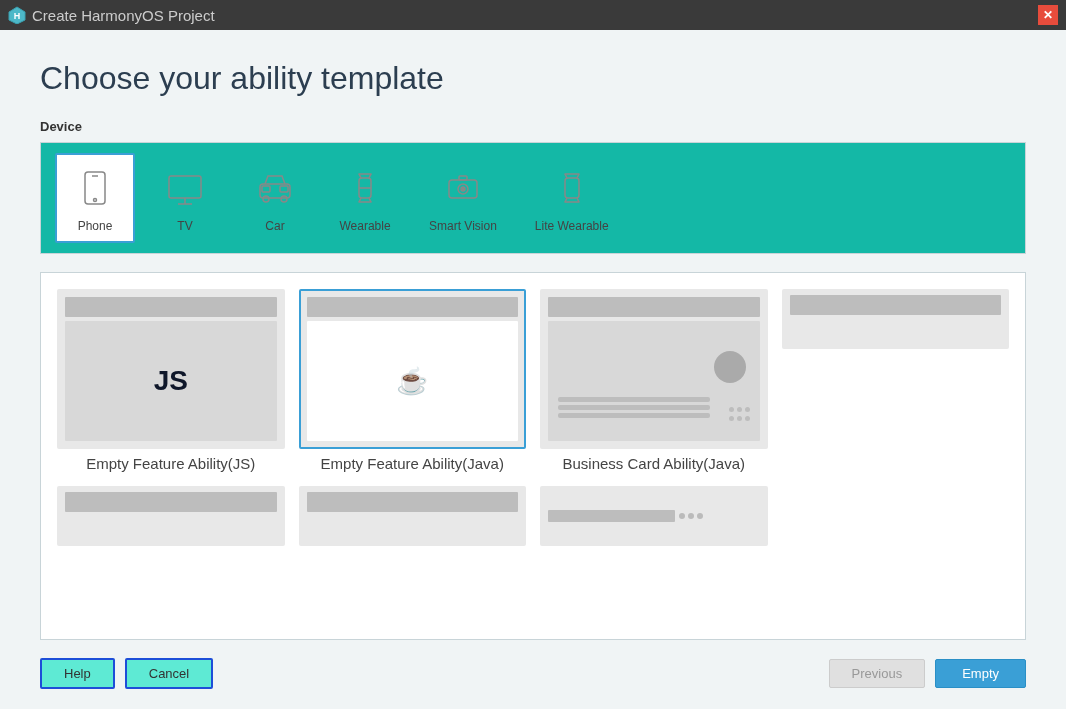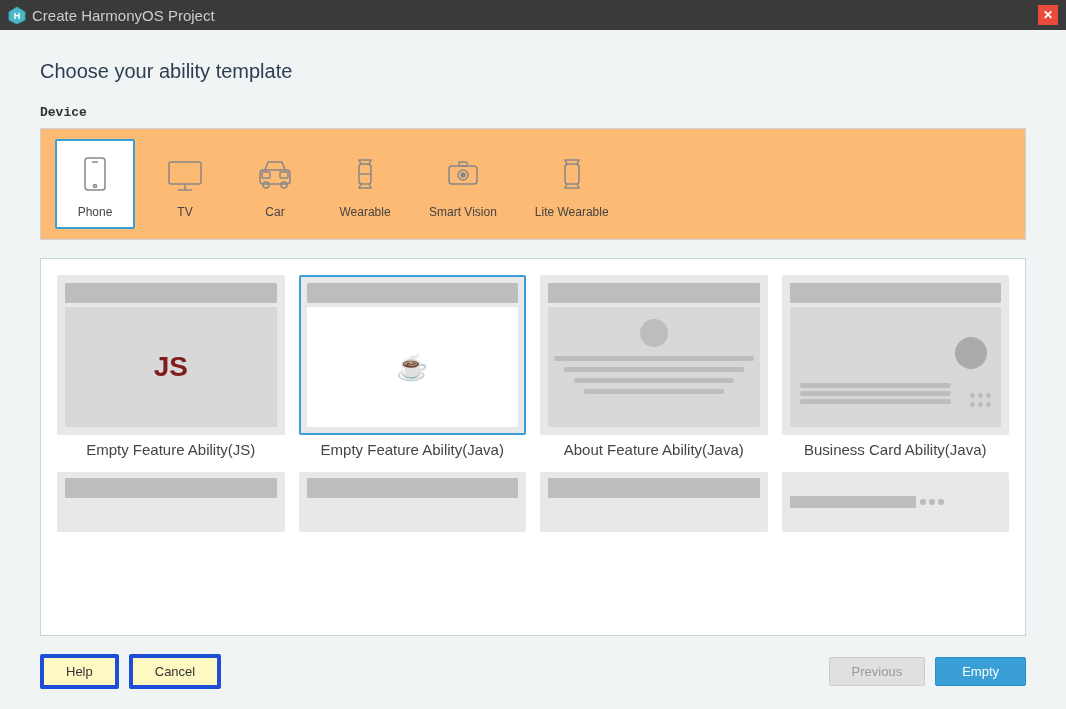--- a/index.html
+++ b/index.html
@@ -48,38 +48,37 @@
       font-weight: bold;
     }
     .dialog {
       background: #f0f4f5;
       flex: 1;
       display: flex;
       flex-direction: column;
       padding: 30px 40px 20px 40px;
     }
     .dialog-heading {
-      font-size: 20px;
+      font-size: 32px;
       font-weight: 400;
       color: #2c3e50;
       margin-bottom: 22px;
     }
     .section-label {
       font-size: 13px;
       font-weight: 600;
       color: #333;
       margin-bottom: 8px;
-      font-family: Liberation Mono, monospace;
     }
     .device-section {
       margin-bottom: 18px;
     }
     .device-grid {
       border: 1px solid #c8d4d8;
-      background: #fdba74;
+      background: #14b8a6;
       padding: 10px 14px;
       display: flex;
       gap: 10px;
       align-items: flex-end;
     }
     .device-item {
       display: flex;
       flex-direction: column;
       align-items: center;
       padding: 8px 12px;
@@ -169,21 +168,21 @@
       border-radius: 1px;
       display: flex;
       align-items: center;
       justify-content: center;
     }
     .prev-body.white {
       background: white;
     }
     .js-icon {
       font-size: 28px;
-      color: #7f1d1d;
+      color: #0f172a;
       font-weight: bold;
       font-family: Arial;
     }
     .coffee-icon {
       font-size: 26px;
       color: #bbb;
     }
     .prev-circle {
       width: 28px;
       height: 28px;
@@ -246,22 +245,22 @@
       justify-content: space-between;
       padding-top: 18px;
       flex-shrink: 0;
     }
     .footer-left {
       display: flex;
       gap: 10px;
     }
     .btn {
       padding: 6px 22px;
-      border: 4px solid #1d4ed8;
-      background: #fef9c3;
+      border: 2px solid #1d4ed8;
+      background: #5eead4;
       font-size: 13px;
       cursor: pointer;
       border-radius: 2px;
       color: #333;
     }
     .btn-primary {
       background: #3a9fd6;
       color: white;
       border: 1px solid #2a8fc6;
       padding: 6px 26px;
@@ -408,33 +407,20 @@
         <div class="template-item selected">
           <div class="template-preview">
             <div class="prev-header"></div>
             <div class="prev-body white">
               <span class="coffee-icon">☕</span>
             </div>
           </div>
           <span class="template-label">Empty Feature Ability(Java)</span>
         </div>
 
-        <div class="template-item">
-          <div class="template-preview" style="position:relative;">
-            <div class="prev-header"></div>
-            <div style="flex:1; background:#d8d8d8; margin:0 6px 6px 6px; border-radius:1px; padding:6px; display:flex; flex-direction:column; align-items:center;">
-              <div class="prev-circle" style="margin:6px auto;"></div>
-              <div class="prev-line" style="width:100%;"></div>
-              <div class="prev-line" style="width:90%;"></div>
-              <div class="prev-line" style="width:80%;"></div>
-              <div class="prev-line" style="width:70%;"></div>
-            </div>
-          </div>
-          <span class="template-label">About Feature Ability(Java)</span>
-        </div>
 
         <div class="template-item">
           <div class="template-preview" style="position:relative;">
             <div class="prev-header"></div>
             <div style="flex:1; background:#d8d8d8; margin:0 6px 6px 6px; border-radius:1px; position:relative;">
               <div class="prev-bc-circle"></div>
               <div class="prev-bc-lines">
                 <div class="prev-bc-line"></div>
                 <div class="prev-bc-line"></div>
                 <div class="prev-bc-line"></div>

